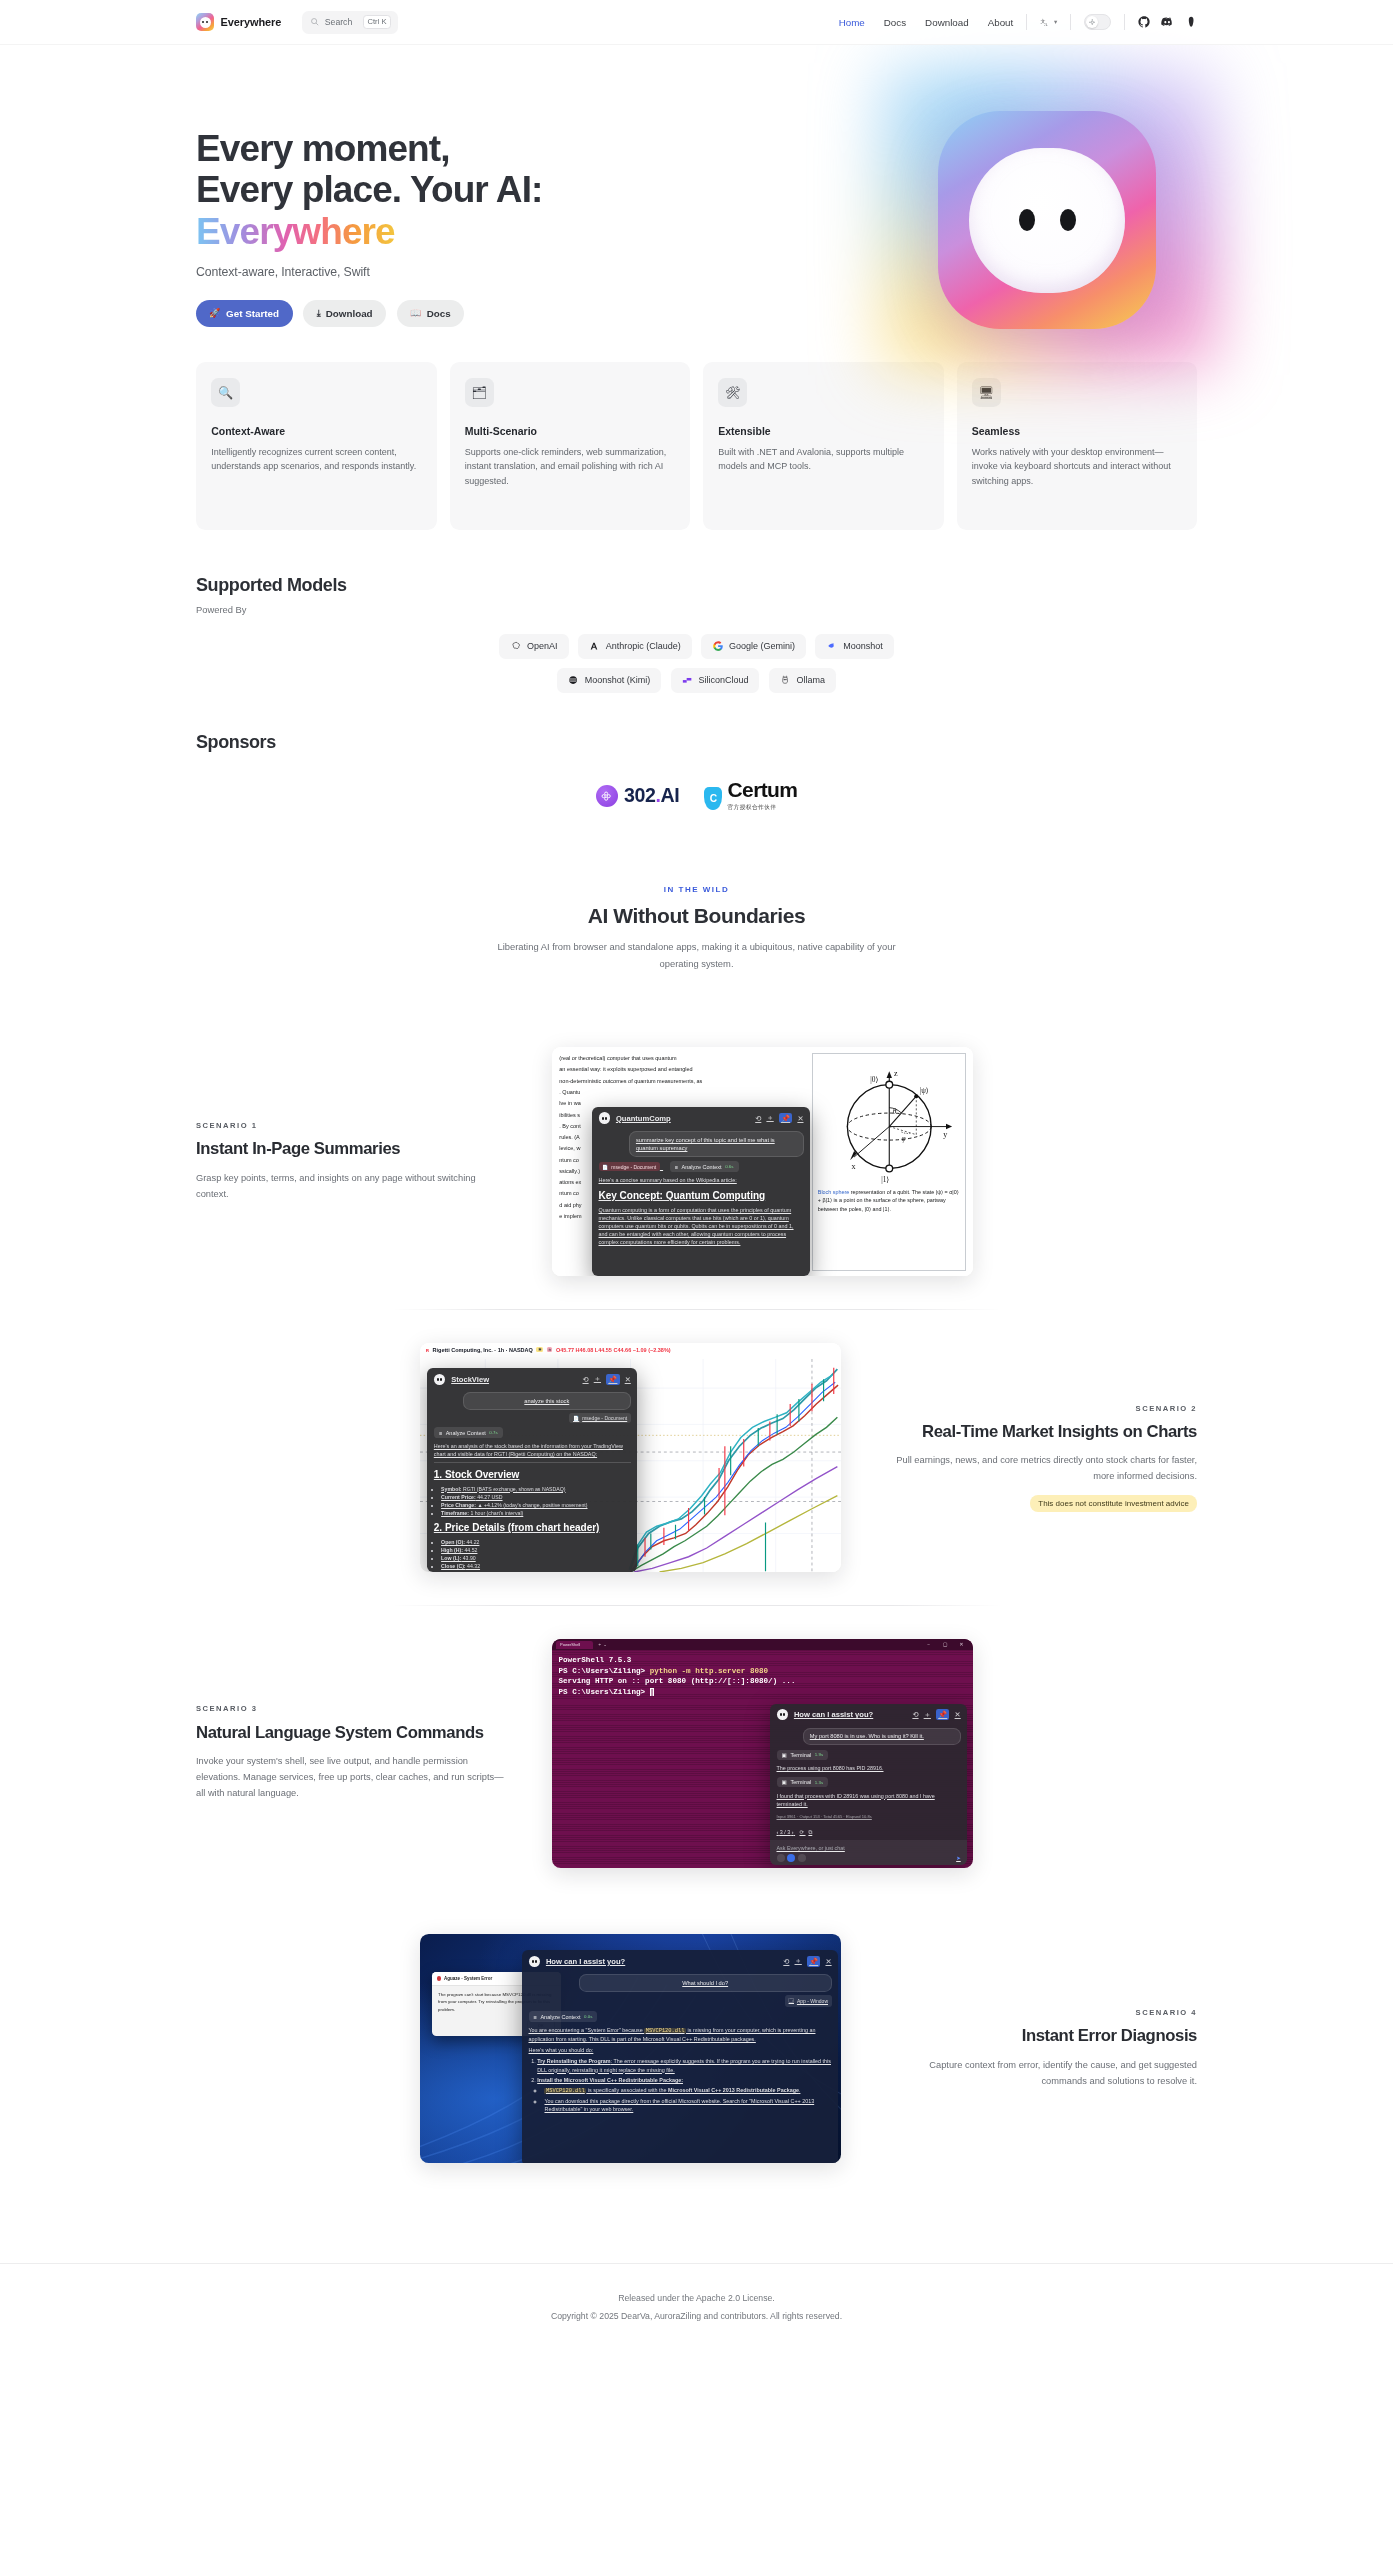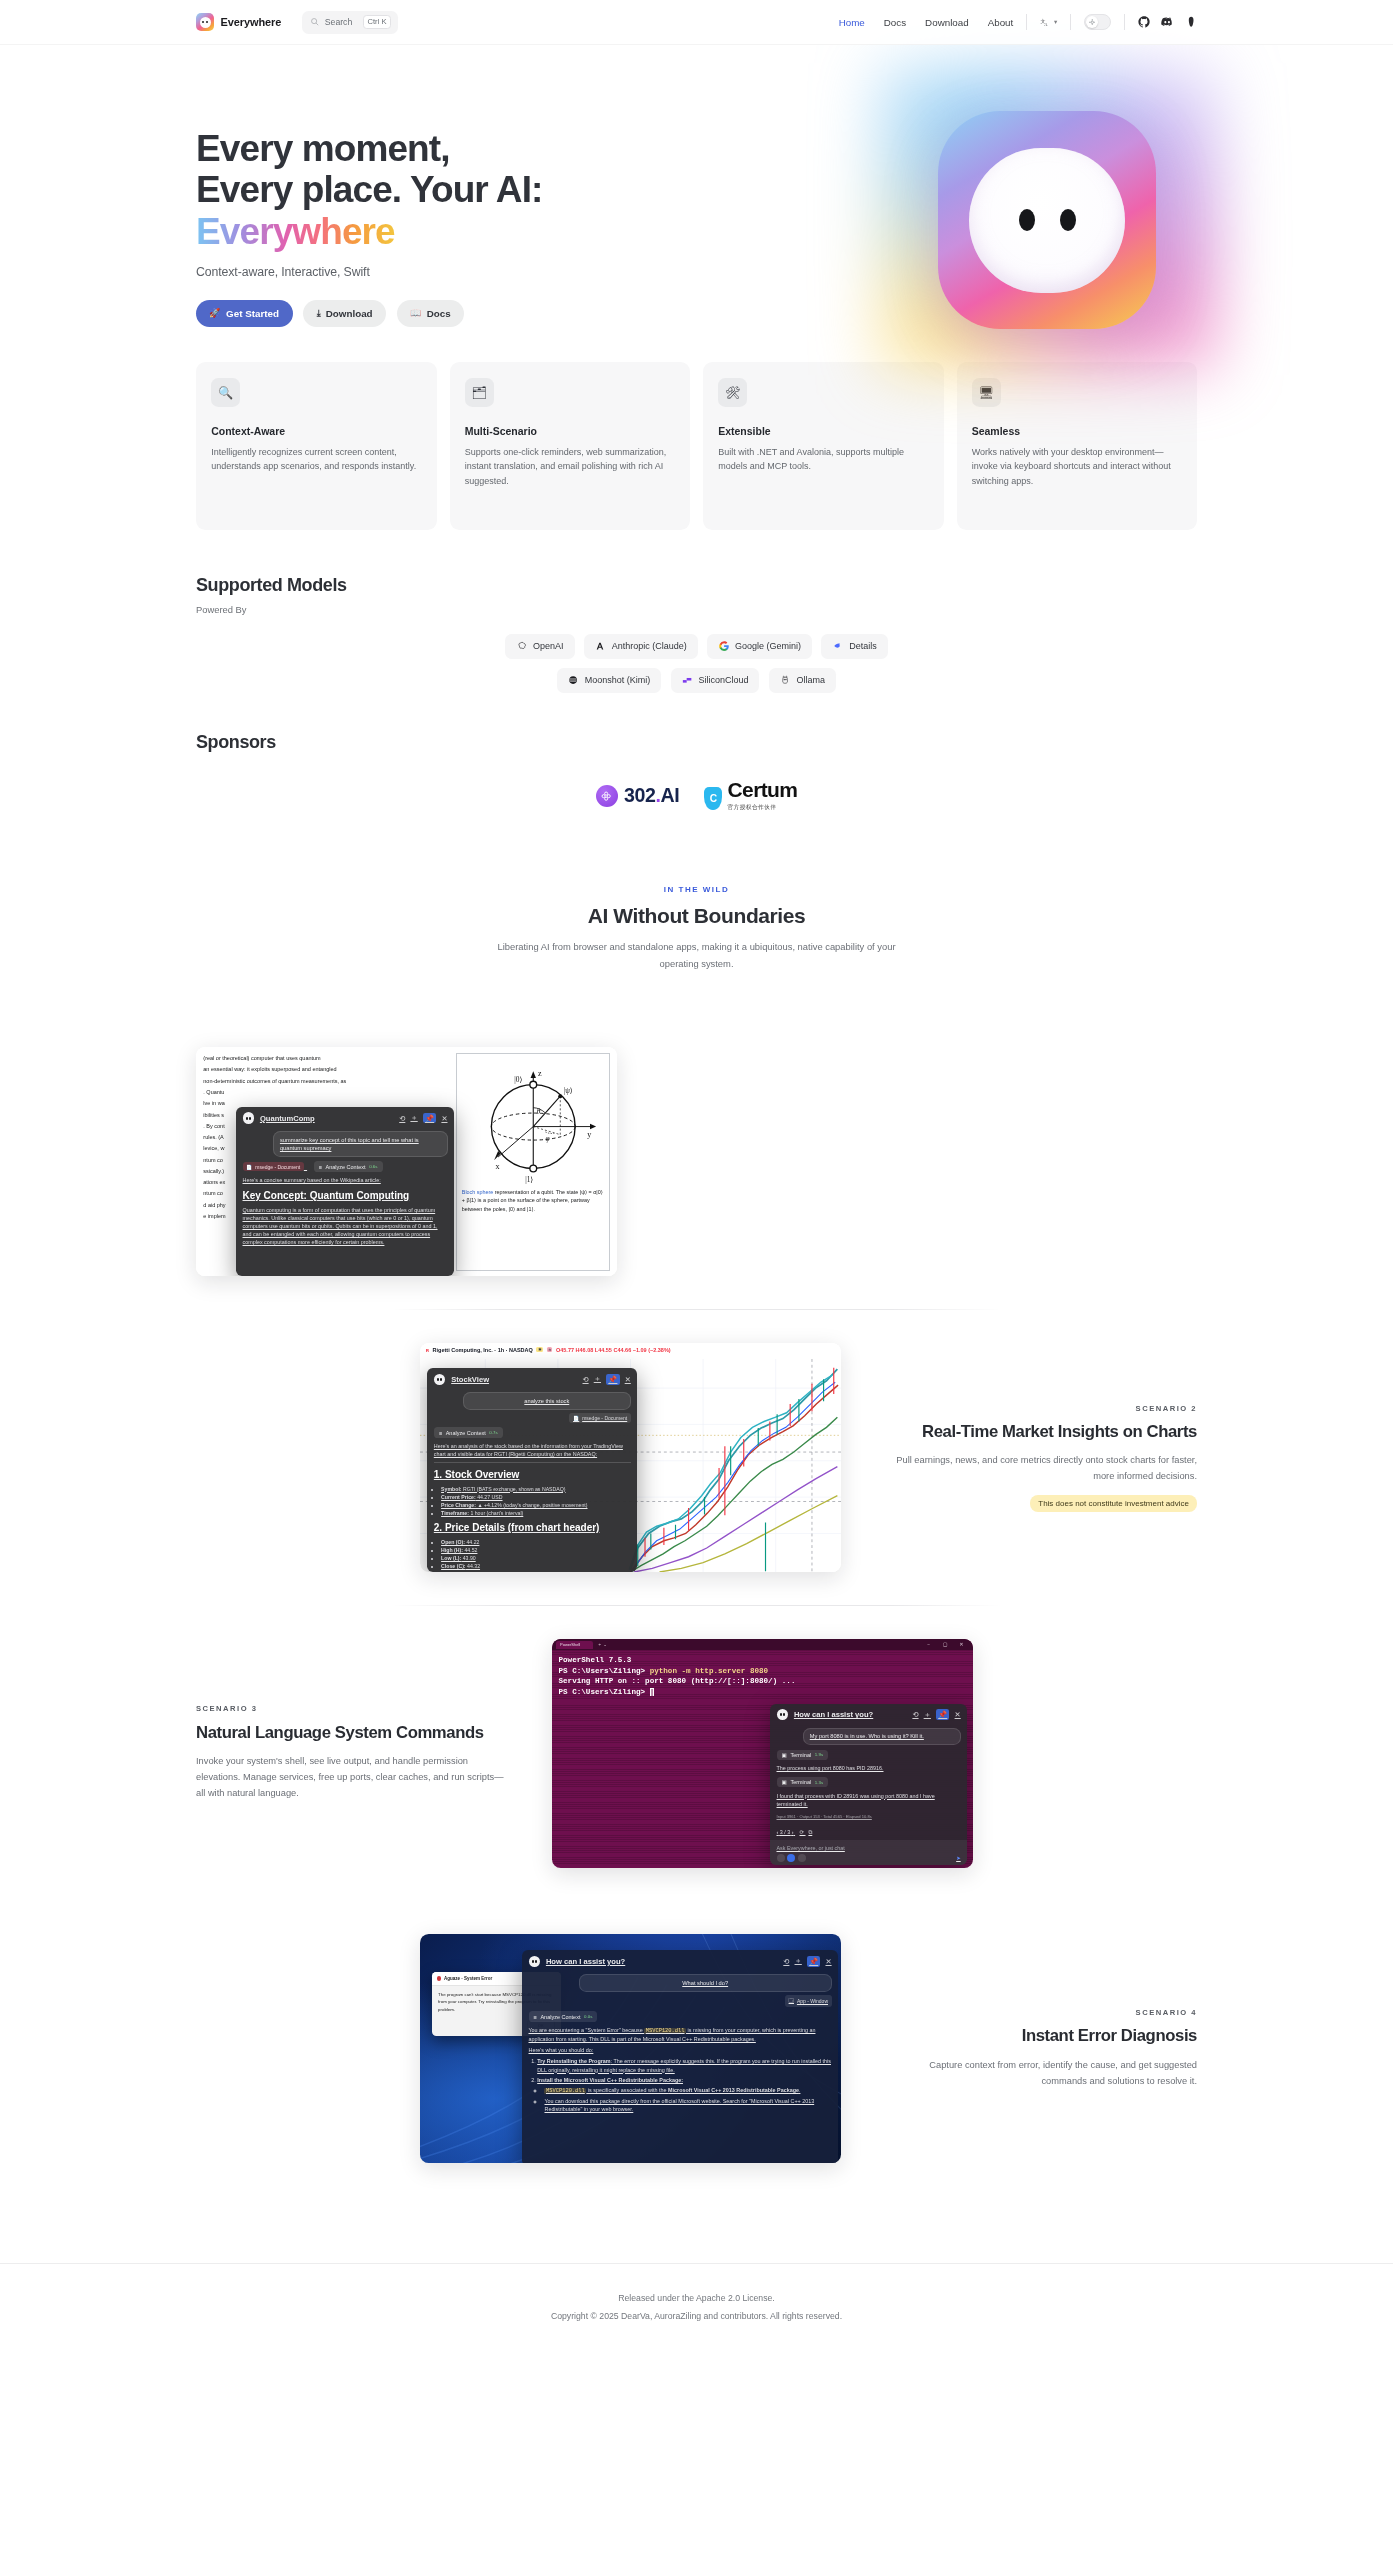--- a/index.html
+++ b/index.html
@@ -447,21 +447,21 @@
             </svg>
           </span>
           <span>Google (Gemini)</span>
         </span>
         <span class="chip">
           <span class="logo">
             <svg width="10.2" height="10.2" viewBox="0 0 24 24">
                 <path d="M3 12c3-5 8-7 13-6-1 2-1 4 0 6-2 4-7 6-13 0z" fill="#4D6BFE"></path>
               </svg>
           </span>
-          <span>Details</span>
+          <span>Moonshot</span>
         </span>
       </div>
       <div class="chip-row">
         <span class="chip">
           <span class="logo">
             <svg width="10.2" height="10.2" viewBox="0 0 24 24">
                 <circle cx="12" cy="12" r="9" fill="#1b1b1f"></circle>
                 <g stroke="#fff" stroke-width="1.3">
                   <line x1="4" y1="9" x2="19" y2="9"></line>
                   <line x1="3.5" y1="12" x2="20" y2="12"></line>
@@ -521,20 +521,25 @@
 
   <div class="wild">
     <div class="eyebrow">IN THE WILD</div>
     <h2>AI Without Boundaries</h2>
     <p>Liberating AI from browser and standalone apps, making it a ubiquitous, native capability of your operating system.</p>
   </div>
 
   <div class="scenarios">
 
     <div class="scen">
+      <div class="copy">
+        <div class="eyebrow">SCENARIO 1</div>
+        <h3>Instant In-Page Summaries</h3>
+        <p>Grasp key points, terms, and insights on any page without switching context.</p>
+      </div>
       <div class="shot">
         <div class="wiki">
           <div class="col-l">
             <div>(real or theoretical) computer that uses quantum</div>
             <div>an essential way: it exploits superposed and entangled</div>
             <div>non-deterministic outcomes of quantum measurements, as</div>
             <div>. Quantu</div>
             <div>lve in wa</div>
             <div>ibilities s</div>
             <div>. By cont</div>

